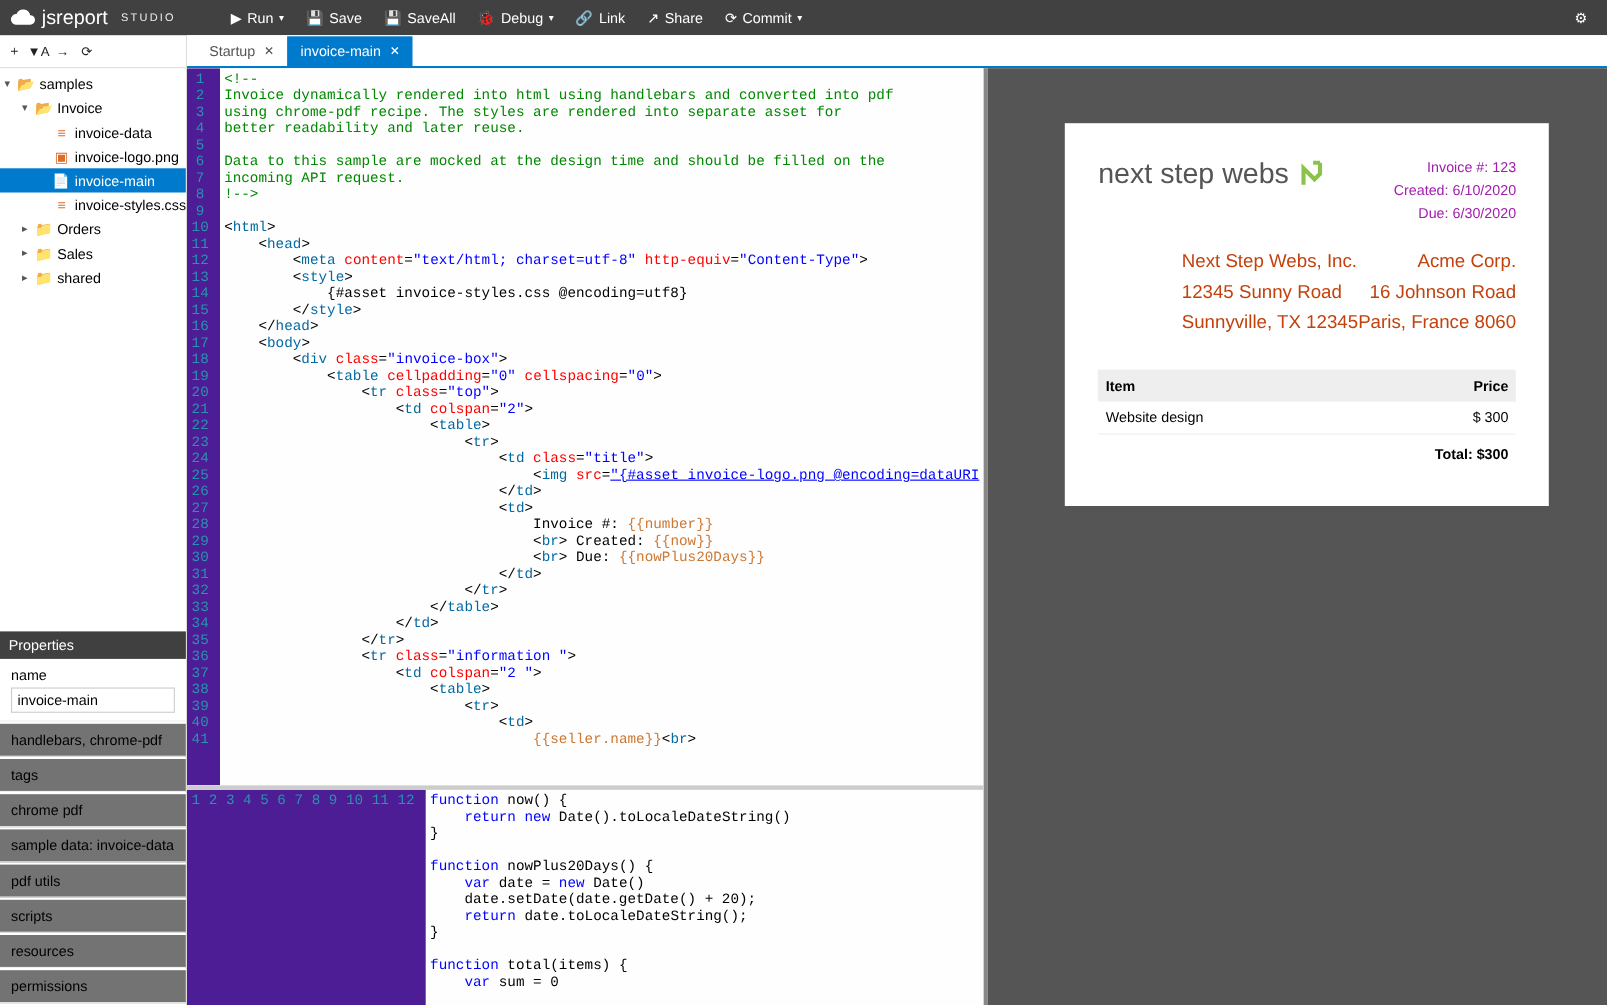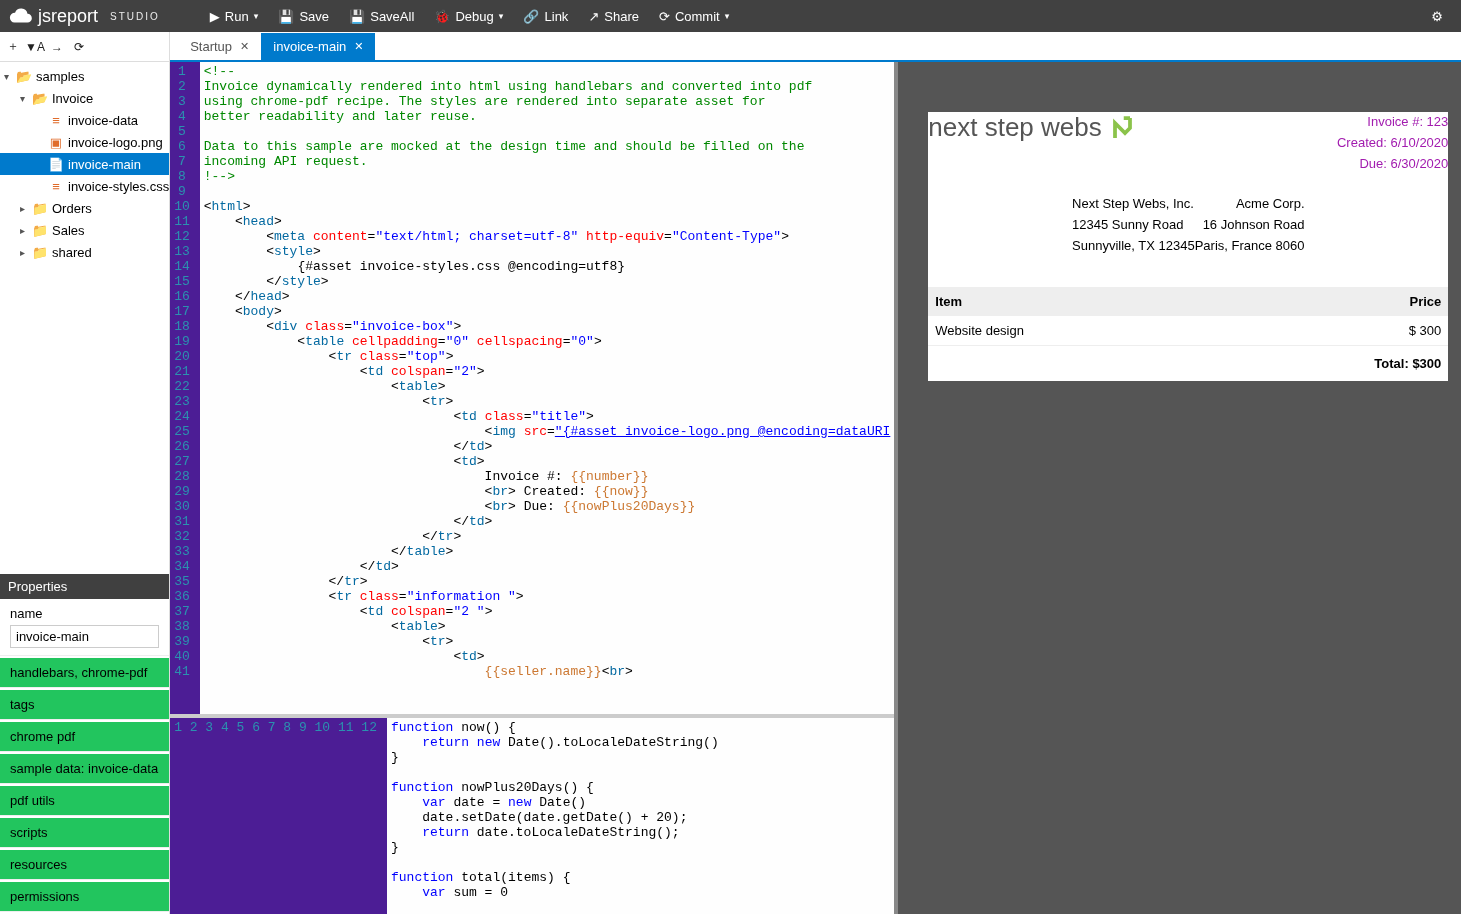--- a/index.html
+++ b/index.html
@@ -24,21 +24,21 @@
 .tree-icon { width: 16px; text-align: center; margin-right: 4px; }
 .folder-icon { color: #c09553; }
 .folder-icon.open { color: #dca44a; }
 .file-data { color: #e06c2b; }
 .file-img { color: #e06c2b; }
 .file-css { color: #e06c2b; }
 .indent1 { padding-left: 20px; }
 .indent2 { padding-left: 36px; }
 .props-title { background: #404040; color: #fff; padding: 5px 8px; font-size: 13px; }
 .props { overflow: auto; }
-.prop-row { padding: 7px 10px; border-bottom: 1px solid #eee; background: #22c55e; margin-bottom: 2px; cursor: pointer; }
+.prop-row { padding: 7px 10px; border-bottom: 1px solid #eee; background: #737373; margin-bottom: 2px; cursor: pointer; }
 .prop-row.first { background: #fff; }
 .prop-input { width: 100%; padding: 3px 5px; border: 1px solid #ccc; font-size: 13px; margin-top: 4px; }
 .main { flex: 1; display: flex; flex-direction: column; }
 .tabs { height: 30px; display: flex; align-items: flex-end; border-bottom: 2px solid #007acc; padding-left: 8px; background: #fff; }
 .tab { padding: 6px 12px; cursor: pointer; display: flex; align-items: center; font-size: 13px; color: #555; }
 .tab.active { background: #007acc; color: #fff; }
 .tab-close { margin-left: 8px; font-size: 11px; cursor: pointer; }
 .editors { flex: 1; display: flex; }
 .code-col { flex: 1; display: flex; flex-direction: column; border-right: 4px solid #888; }
 .editor { flex: 1; display: flex; font-family: Consolas, "Courier New", monospace; font-size: 13px; overflow: auto; background: #fefefe; }
@@ -46,26 +46,26 @@
 .gutter { background: #4c1d95; color: #2b91af; text-align: center; padding: 2px 10px 2px 4px; user-select: none; line-height: 15px; }
 .codelines { padding: 2px 4px; white-space: pre; line-height: 15px; flex: 1; }
 .c-comment { color: #008800; }
 .c-tag { color: #0369a1; }
 .c-attr { color: #ff0000; }
 .c-val { color: #0000ff; }
 .c-kw { color: #0000ff; }
 .c-hb { color: #cc7832; }
 .c-url { text-decoration: underline; }
 .preview { width: 580px; background: #555; display: flex; justify-content: center; padding-top: 50px; overflow: auto; }
-.invoice-box { width: 520px; background: #fff; font-family: Arial, sans-serif; align-self: flex-start; }
+.invoice-box { width: 440px; background: #fff; padding: 30px; font-family: Arial, sans-serif; align-self: flex-start; }
 .inv-top { display: flex; justify-content: space-between; align-items: flex-start; margin-bottom: 20px; }
 .inv-logo { display: flex; align-items: center; font-size: 26px; color: #555; font-weight: 300; }
 .inv-logo svg { width: 30px; height: 30px; margin-left: 8px; stroke: #8bc34a; fill: none; stroke-width: 3; }
 .inv-meta { text-align: right; font-size: 13px; line-height: 1.6; color: #a21caf; }
-.inv-addr { display: flex; justify-content: center; margin-bottom: 30px; font-size: 13px; line-height: 1.6; color: #000000; }
+.inv-addr { display: flex; justify-content: flex-end; margin-bottom: 30px; font-size: 17px; line-height: 1.6; color: #c2410c; }
 .inv-addr .right { text-align: right; }
 .inv-table { width: 100%; border-collapse: collapse; font-size: 13px; }
 .inv-table th { background: #eee; padding: 7px; text-align: left; font-weight: bold; }
 .inv-table th.r, .inv-table td.r { text-align: right; }
 .inv-table td { padding: 7px; border-bottom: 1px solid #eee; }
 .inv-total { text-align: right; font-weight: bold; padding: 10px 7px; font-size: 13px; }
 </style>
 </head>
 <body>
 

